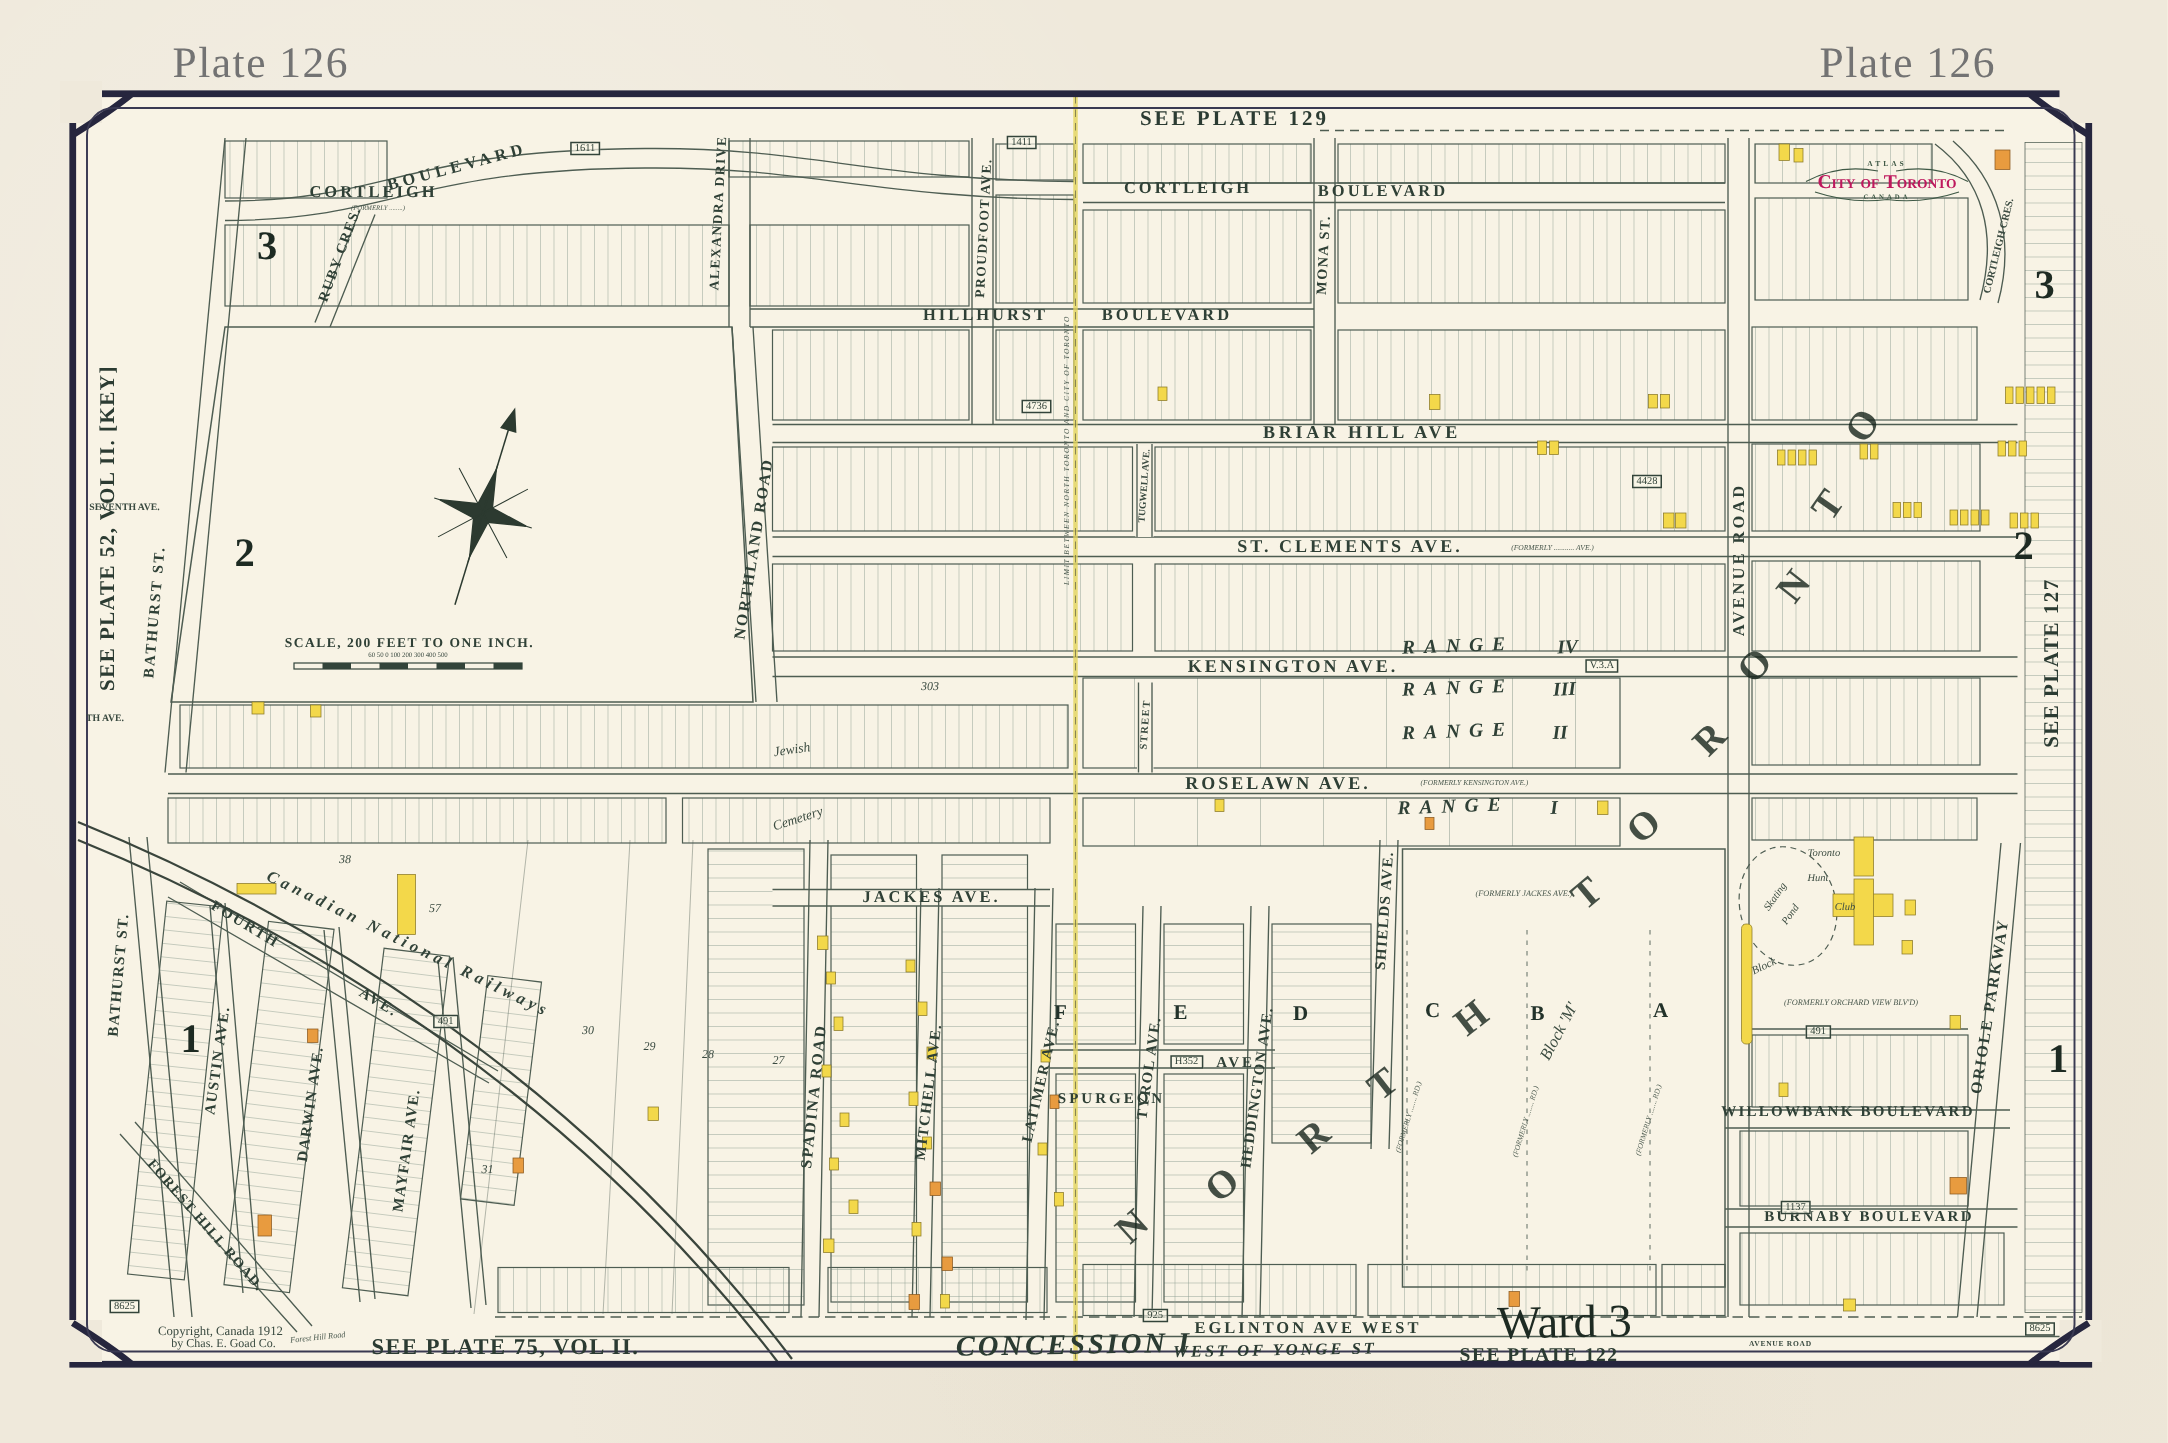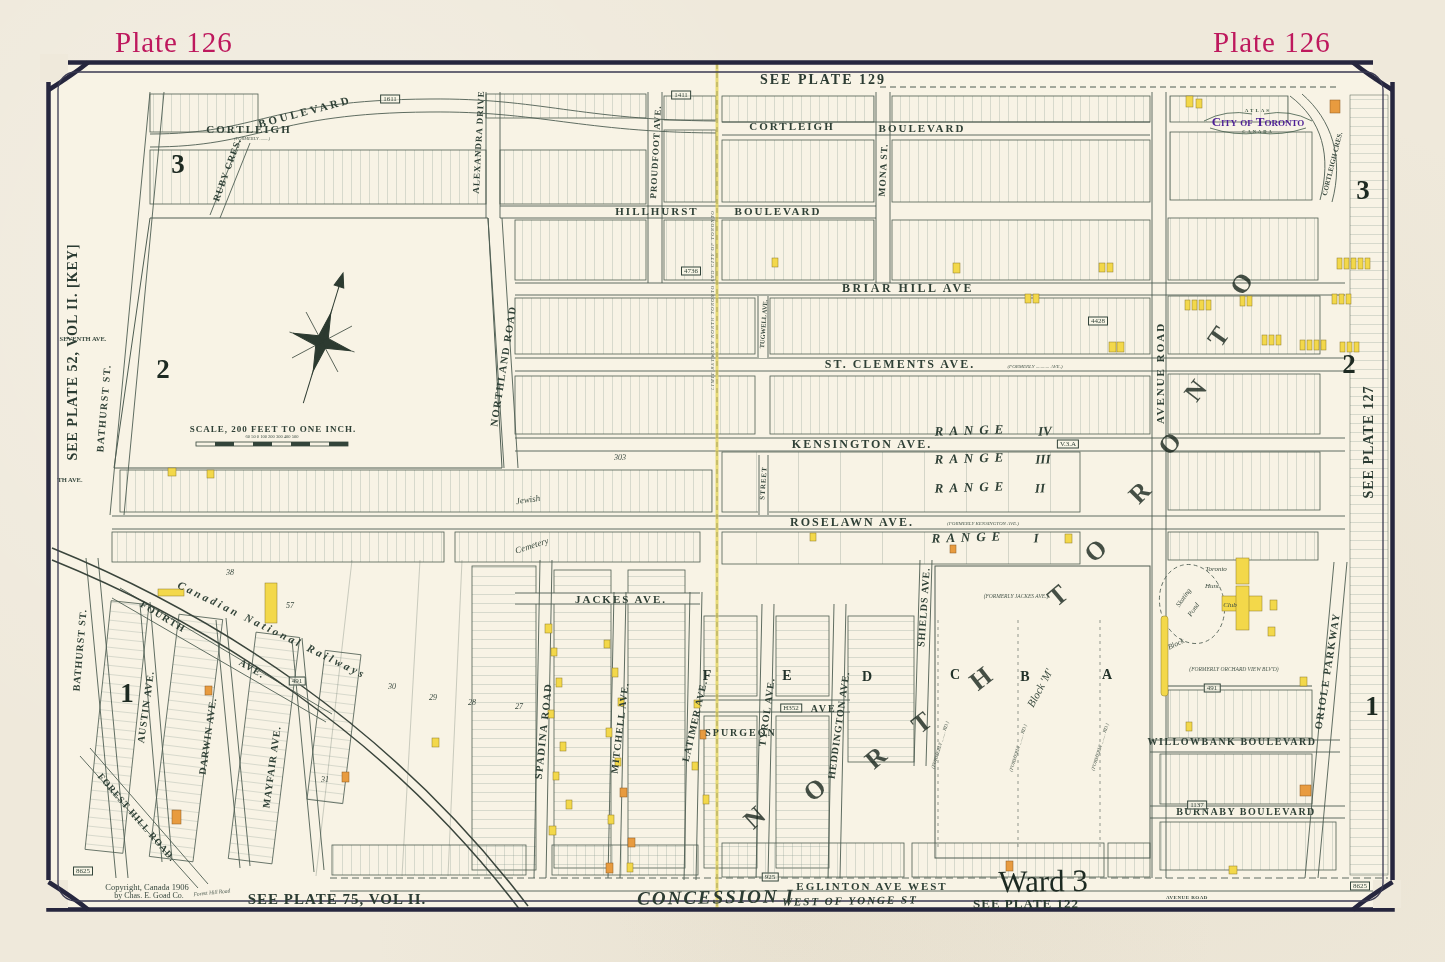--- a/index.html
+++ b/index.html
@@ -25,23 +25,23 @@
   .tinyit{font-style:italic;color:#4a594e;}
   .rail{font-style:italic;font-weight:bold;color:#33443a;}
   .range{font-style:italic;font-weight:bold;color:#2f4036;}
   .bigletter{font-weight:bold;color:rgba(22,36,27,.8);}
   .blockletter{font-weight:bold;color:#22322a;}
   .district{font-weight:bold;color:#1d2a22;}
   .boxed{border:1px solid #33443a;padding:0 2px;background:rgba(250,246,232,.7);color:#33443a;}
   .script{font-style:italic;color:#3c4c41;}
   .scalelbl{font-weight:bold;letter-spacing:1px;color:#2f4036;}
   .crest{color:#3f5946;font-weight:bold;}
-  .crestmain{color:#4c1d95;font-variant:small-caps;font-weight:bold;}
+  .crestmain{color:#be185d;font-variant:small-caps;font-weight:bold;}
   .acre{font-style:italic;color:#3a4a40;}
-  .hdr-title{position:absolute;color:#be185d;z-index:6;letter-spacing:1px;}
+  .hdr-title{position:absolute;color:#737373;z-index:6;letter-spacing:1px;}
   #year-wrap{position:absolute;left:0;top:26px;width:1445px;display:flex;align-items:center;justify-content:center;z-index:6;}
   .dash{display:inline-block;width:52px;height:2px;background:#4a4a4f;margin:0 16px;}
   #year-text{font-size:32px;color:#3b4046;font-weight:bold;letter-spacing:2px;}
 </style>
 </head>
 <body>
 
 <div id="map-sheet">
 
   <div class="hdr-title" style="left:115px;top:26px;font-size:29px;">Plate 126</div>
@@ -309,21 +309,21 @@
 
   <div id="labels">
       <div class="lbl plate" style="left: 823px; top: 80px; font-size: 14px; letter-spacing: 2px; transform: translate(-50%, -50%) rotate(0deg);">SEE PLATE 129</div>
       <div class="lbl plate" style="left: 73px; top: 352px; font-size: 14px; transform: translate(-50%, -50%) rotate(-90deg);">SEE PLATE 52, VOL II. [KEY]</div>
       <div class="lbl plate" style="left: 1369px; top: 442px; font-size: 14px; transform: translate(-50%, -50%) rotate(-90deg);">SEE PLATE 127</div>
       <div class="lbl plate" style="left: 337px; top: 899px; font-size: 15px; transform: translate(-50%, -50%) rotate(0deg);">SEE PLATE 75, VOL II.</div>
       <div class="lbl plate" style="left: 1026px; top: 903px; font-size: 13px; transform: translate(-50%, -50%) rotate(0deg);">SEE PLATE 122</div>
       <div class="lbl ward" style="left: 1043px; top: 881px; font-size: 31px; transform: translate(-50%, -50%) rotate(-1deg);">Ward 3</div>
       <div class="lbl conc" style="left: 716px; top: 897px; font-size: 19px; letter-spacing: 2px; transform: translate(-50%, -50%) rotate(-1deg);">CONCESSION I</div>
       <div class="lbl conc" style="left: 850px; top: 901px; font-size: 11px; letter-spacing: 2px; transform: translate(-50%, -50%) rotate(-1deg);">WEST OF YONGE ST</div>
-      <div class="lbl tiny" style="left: 147px; top: 887px; font-size: 8.5px; transform: translate(-50%, -50%) rotate(0deg);">Copyright, Canada 1906</div>
+      <div class="lbl tiny" style="left: 147px; top: 887px; font-size: 8.5px; transform: translate(-50%, -50%) rotate(0deg);">Copyright, Canada 1912</div>
       <div class="lbl tiny" style="left: 149px; top: 896px; font-size: 8px; transform: translate(-50%, -50%) rotate(0deg);">by Chas. E. Goad Co.</div>
       <div class="lbl tinyit" style="left: 212px; top: 893px; font-size: 5.5px; transform: translate(-50%, -50%) rotate(-6deg);">Forest Hill Road</div>
       <div class="lbl tinystreet" style="left: 1187px; top: 897px; font-size: 5px; letter-spacing: 0.5px; transform: translate(-50%, -50%) rotate(0deg);">AVENUE ROAD</div>
       <div class="lbl street" style="left: 249px; top: 129px; font-size: 11px; letter-spacing: 2px; transform: translate(-50%, -50%) rotate(0deg);">CORTLEIGH</div>
       <div class="lbl tinyit" style="left: 252px; top: 139px; font-size: 4.5px; transform: translate(-50%, -50%) rotate(0deg);">(FORMERLY ........)</div>
       <div class="lbl street" style="left: 305px; top: 112px; font-size: 11px; letter-spacing: 3px; transform: translate(-50%, -50%) rotate(-15deg);">BOULEVARD</div>
       <div class="lbl street" style="left: 792px; top: 126px; font-size: 11px; letter-spacing: 2px; transform: translate(-50%, -50%) rotate(0deg);">CORTLEIGH</div>
       <div class="lbl street" style="left: 922px; top: 128px; font-size: 11px; letter-spacing: 2px; transform: translate(-50%, -50%) rotate(0deg);">BOULEVARD</div>
       <div class="lbl street" style="left: 657px; top: 211px; font-size: 11px; letter-spacing: 2px; transform: translate(-50%, -50%) rotate(0deg);">HILLHURST</div>
       <div class="lbl street" style="left: 778px; top: 211px; font-size: 11px; letter-spacing: 2px; transform: translate(-50%, -50%) rotate(0deg);">BOULEVARD</div>

